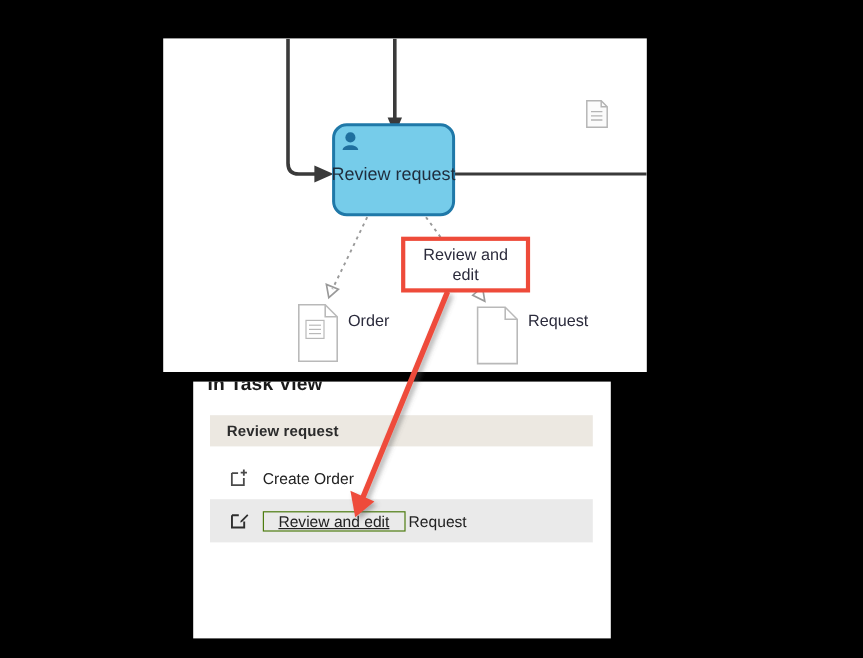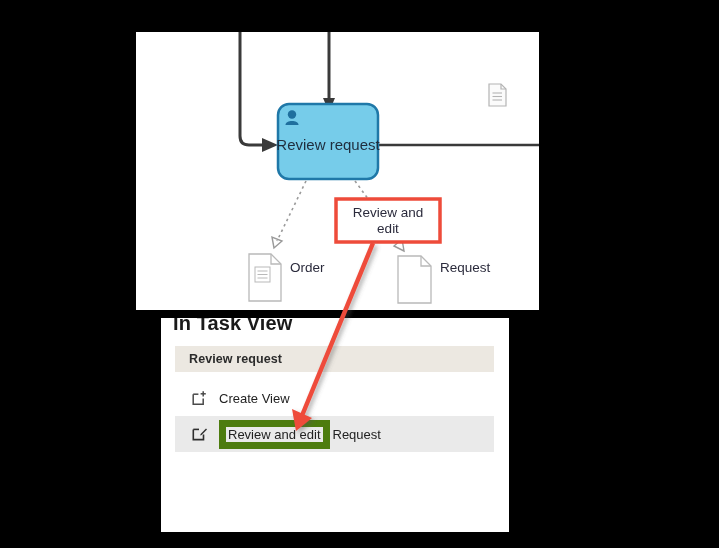--- a/index.html
+++ b/index.html
@@ -34,21 +34,21 @@
     top: 318px;
     width: 348px;
     height: 214px;
     background: #ffffff;
     overflow: hidden;
   }
   #taskview-clipped-title {
     position: absolute;
     left: 12px;
     top: -6px;
-    font-size: 20px;
+    font-size: 16px;
     font-weight: bold;
     color: #1a1a1a;
     letter-spacing: 0.1px;
     white-space: nowrap;
   }
   .tv-section-header {
     position: absolute;
     left: 14px;
     width: 319px;
     height: 26px;
@@ -91,25 +91,26 @@
     justify-content: center;
     color: #4a4a4a;
   }
   .tv-label {
     font-size: 13px;
     color: #222222;
     white-space: nowrap;
   }
   
   .tv-highlight-box {
-    border: 7px solid #4d7c0f;
-    padding: 0px 2px;
+    border: 1px solid #4d7c0f;
+    padding: 0px 12px;
     margin-right: 3px;
     line-height: 15px;
     display: inline-block;
+    text-decoration: underline;
   }
 
   
   #annotation-arrow {
     position: absolute;
     left: 0;
     top: 0;
     width: 719px;
     height: 548px;
     pointer-events: none;
@@ -201,21 +202,21 @@
 
   <div class="tv-row" id="tv-row-create">
     <span class="tv-icon">
       <svg width="16" height="16" viewBox="0 0 16 16">
         <path d="M1.2,4.2 V14.2 H11.2 V8.4" fill="none" stroke="#4a4a4a" stroke-width="1.5"></path>
         <path d="M1.2,4.2 H6.4" fill="none" stroke="#4a4a4a" stroke-width="1.5"></path>
         <line x1="11.2" y1="1.2" x2="11.2" y2="6.4" stroke="#4a4a4a" stroke-width="1.5"></line>
         <line x1="8.6" y1="3.8" x2="13.8" y2="3.8" stroke="#4a4a4a" stroke-width="1.5"></line>
       </svg>
     </span>
-    <span class="tv-label">Create View</span>
+    <span class="tv-label">Create Order</span>
   </div>
 
   <div class="tv-row" id="tv-row-review">
     <span class="tv-icon">
       <svg width="16" height="16" viewBox="0 0 16 16">
         <path d="M1.3,3.4 V13.6 H11.5 V8.6" fill="none" stroke="#2e2e2e" stroke-width="1.6"></path>
         <path d="M1.3,3.4 H7.0" fill="none" stroke="#2e2e2e" stroke-width="1.6"></path>
         <path d="M8.6,8.0 L14.0,2.6 L15.0,3.6 L9.6,9.0 L8.2,9.4 Z" fill="#2e2e2e"></path>
       </svg>
     </span>

